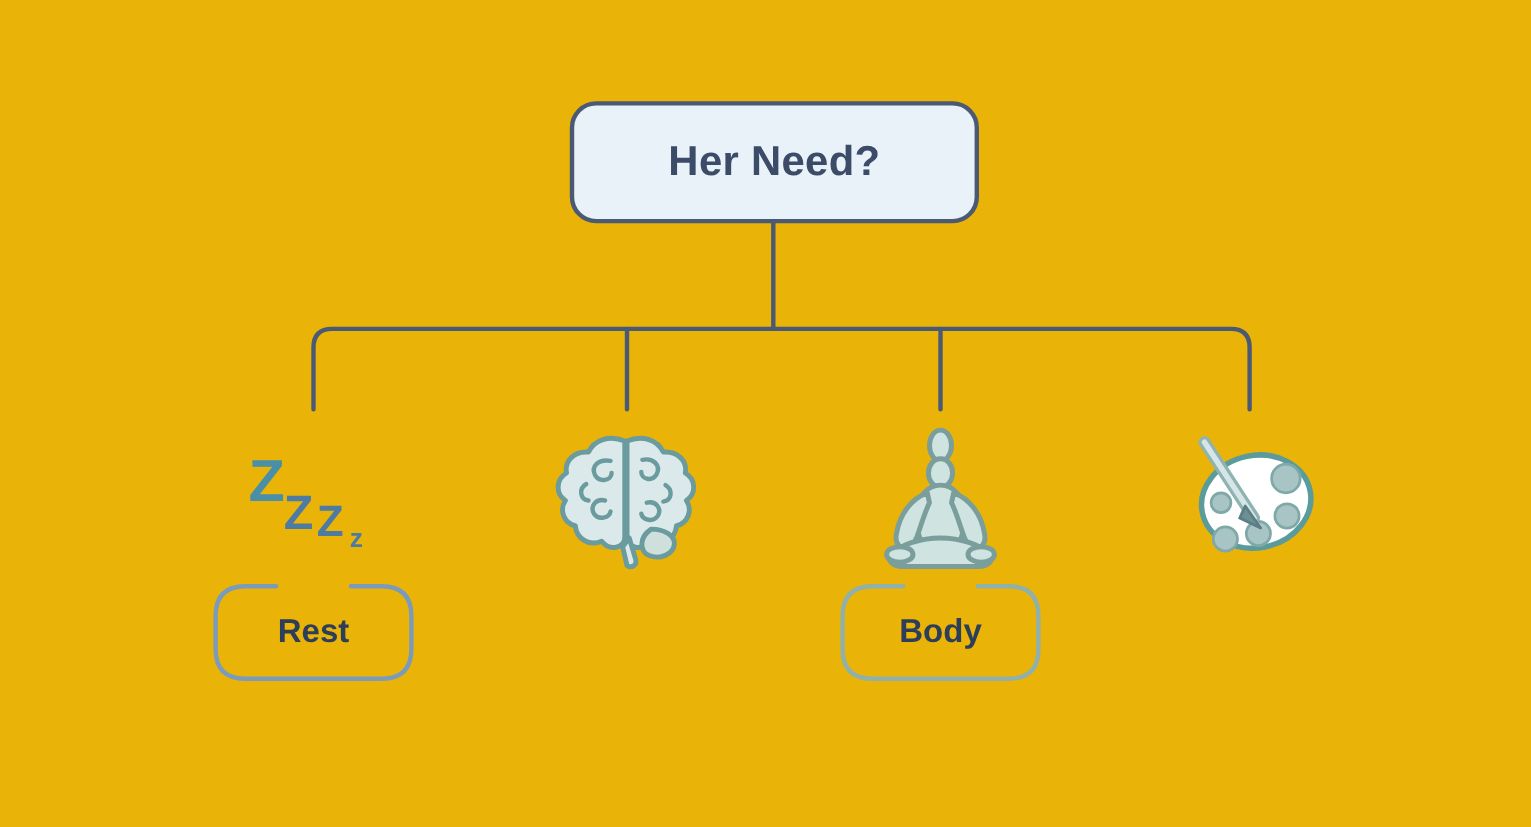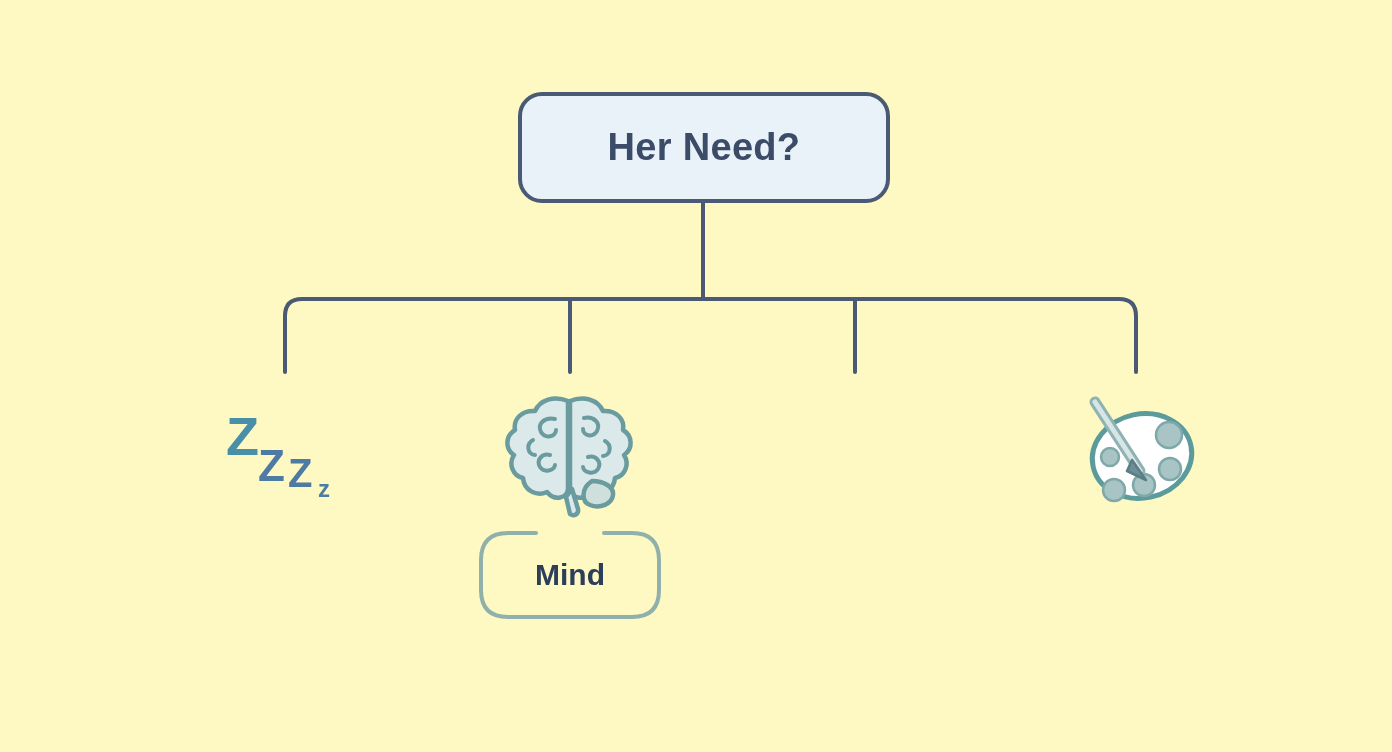--- a/index.html
+++ b/index.html
@@ -10,21 +10,21 @@
     width: 1392px;
     height: 752px;
     background: #fafafa;
     font-family: "Liberation Sans", sans-serif;
     overflow: hidden;
   }
   #diagram-stage {
     position: relative;
     width: 1392px;
     height: 752px;
-    background: #fef9c3;
+    background: #eab308;
     text-decoration: underline;
   }
   #connector-layer {
     position: absolute;
     left: 0;
     top: 0;
     width: 1392px;
     height: 752px;
     pointer-events: none;
   }
@@ -115,20 +115,26 @@
 
   <div class="branch" style="left:285px">
     <div class="branch-icon">
       <svg viewBox="0 0 150 120" width="150" height="120" aria-hidden="true">
         <text x="16" y="60" font-family="Liberation Sans, sans-serif" font-size="54" font-weight="bold" fill="#4a8fa8">Z</text>
         <text x="48" y="86" font-family="Liberation Sans, sans-serif" font-size="44" font-weight="bold" fill="#4d7ba3">Z</text>
         <text x="78" y="92" font-family="Liberation Sans, sans-serif" font-size="40" font-weight="bold" fill="#4d7ba3">Z</text>
         <text x="108" y="102" font-family="Liberation Sans, sans-serif" font-size="24" font-weight="bold" fill="#4d7ba3">z</text>
       </svg>
     </div>
+    <div class="leaf-box">
+      <svg class="leaf-frame" viewBox="0 0 184 90" aria-hidden="true">
+        <path d="M58,3 L30,3 Q3,3 3,30 L3,60 Q3,87 30,87 L154,87 Q181,87 181,60 L181,30 Q181,3 154,3 L126,3" stroke="#7b9bbd" stroke-width="4" fill="none" stroke-linecap="round"></path>
+      </svg>
+      <span class="leaf-label" style="color:#2d3e5a">Rest</span>
+    </div>
   </div>
 
   <div class="branch" style="left:570px">
     <div class="branch-icon">
       <svg viewBox="0 0 140 140" width="140" height="140" aria-hidden="true">
         <g stroke="#6a9b9e" stroke-width="4.5" fill="#dce9ea" stroke-linecap="round" stroke-linejoin="round">
 
           <path d="M68,16 C54,10 40,15 35,26 C22,25 13,34 15,45 C5,51 5,64 14,70
                    C8,79 13,91 23,93 C24,105 36,112 47,107 C54,116 68,114 68,103 Z"></path>
 
@@ -146,28 +152,56 @@
           <path d="M55,34 C44,32 37,39 41,47 C45,54 56,52 56,45"></path>
           <path d="M33,55 C26,59 27,69 35,70"></path>
           <path d="M50,70 C42,68 36,75 40,82 C44,88 54,86 55,80"></path>
 
           <path d="M84,33 C94,31 101,38 97,46 C93,53 83,51 83,44"></path>
           <path d="M105,56 C112,60 111,70 103,71"></path>
           <path d="M88,72 C96,70 102,77 98,84 C94,90 84,88 83,82"></path>
         </g>
       </svg>
     </div>
+  </div>
+
+  <div class="branch" style="left:855px">
+    <div class="branch-icon">
+      <svg viewBox="0 0 140 140" width="140" height="140" aria-hidden="true">
+        <g stroke="#7a9e9c" stroke-width="4.5" fill="#cfe3e0" stroke-linecap="round" stroke-linejoin="round">
+
+          <ellipse cx="70" cy="20" rx="10" ry="14"></ellipse>
+
+          <ellipse cx="70" cy="45" rx="11" ry="13"></ellipse>
+
+          <path d="M70,56 C58,56 50,66 49,80 C48,94 50,104 54,110 L86,110
+                   C90,104 92,94 91,80 C90,66 82,56 70,56 Z"></path>
+
+          <path d="M58,63 C44,68 33,82 30,100 C28,110 34,116 42,112
+                   C48,109 49,101 52,93 C55,84 58,76 60,72 Z"></path>
+
+          <path d="M82,63 C96,68 107,82 110,100 C112,110 106,116 98,112
+                   C92,109 91,101 88,93 C85,84 82,76 80,72 Z"></path>
+
+          <path d="M70,104 C52,104 34,110 26,118 C20,124 26,130 36,130 L104,130
+                   C114,130 120,124 114,118 C106,110 88,104 70,104 Z"></path>
+
+          <ellipse cx="33" cy="119" rx="12" ry="7"></ellipse>
+
+          <ellipse cx="107" cy="119" rx="12" ry="7"></ellipse>
+        </g>
+      </svg>
+    </div>
     <div class="leaf-box">
       <svg class="leaf-frame" viewBox="0 0 184 90" aria-hidden="true">
         <path d="M58,3 L30,3 Q3,3 3,30 L3,60 Q3,87 30,87 L154,87 Q181,87 181,60 L181,30 Q181,3 154,3 L126,3" stroke="#8fb0ab" stroke-width="4" fill="none" stroke-linecap="round"></path>
       </svg>
-      <span class="leaf-label" style="color:#2d3e5a">Mind</span>
-    </div>
-  </div>
-
+      <span class="leaf-label" style="color:#2d3e5a">Body</span>
+    </div>
+  </div>
 
   <div class="branch" style="left:1136px">
     <div class="branch-icon">
       <svg viewBox="0 0 140 130" width="140" height="130" aria-hidden="true">
 
         <ellipse cx="76" cy="66" rx="50" ry="42" transform="rotate(-12 76 66)" fill="#ffffff" stroke="#5b9b9b" stroke-width="5"></ellipse>
 
         <g fill="#a8c4c4" stroke="#7fa8a8" stroke-width="2.5">
           <circle cx="103" cy="45" r="13"></circle>
           <circle cx="104" cy="79" r="11"></circle>

